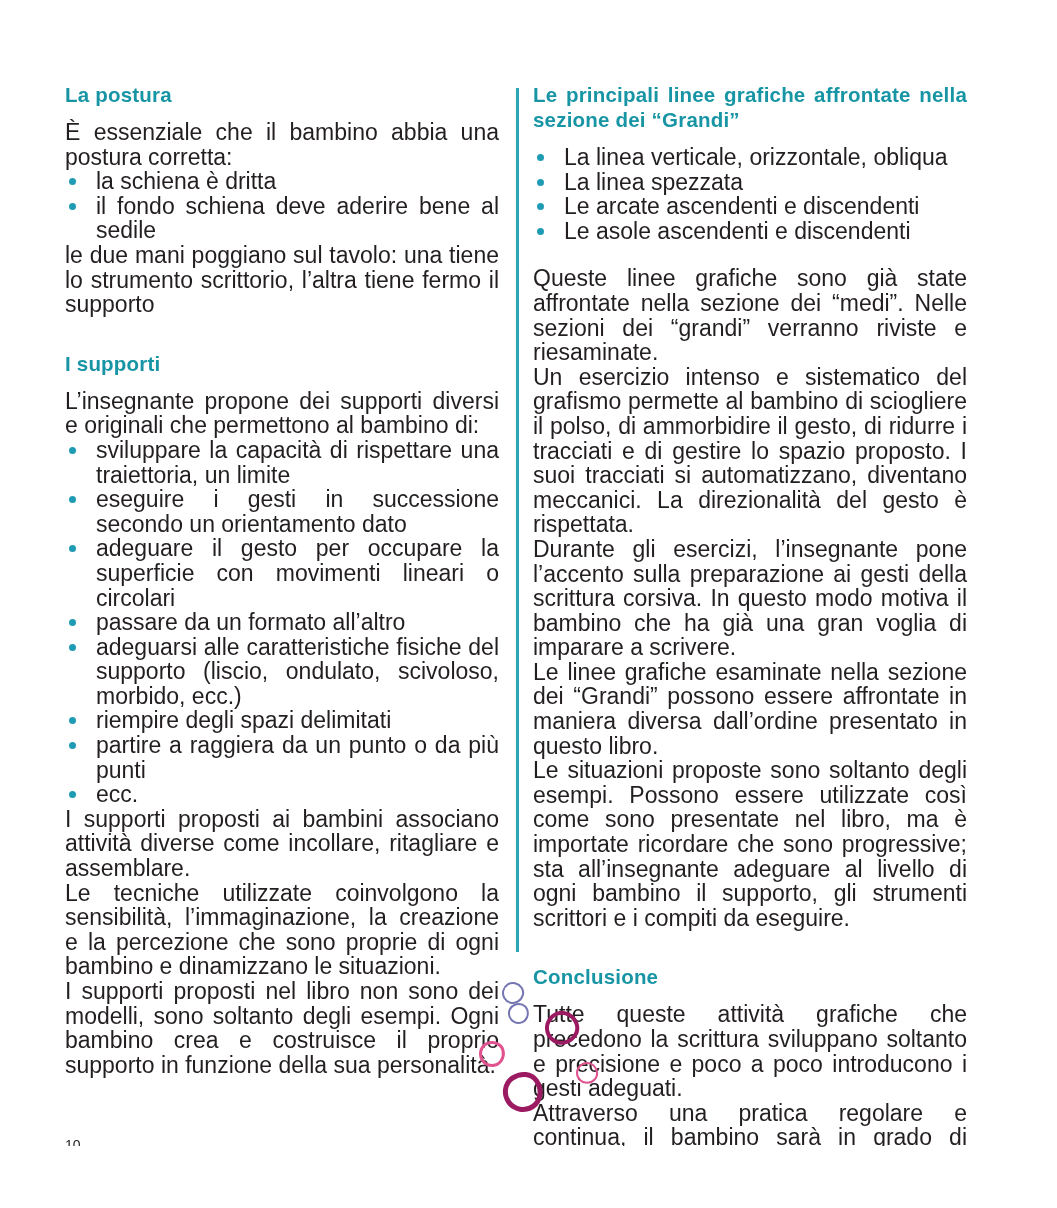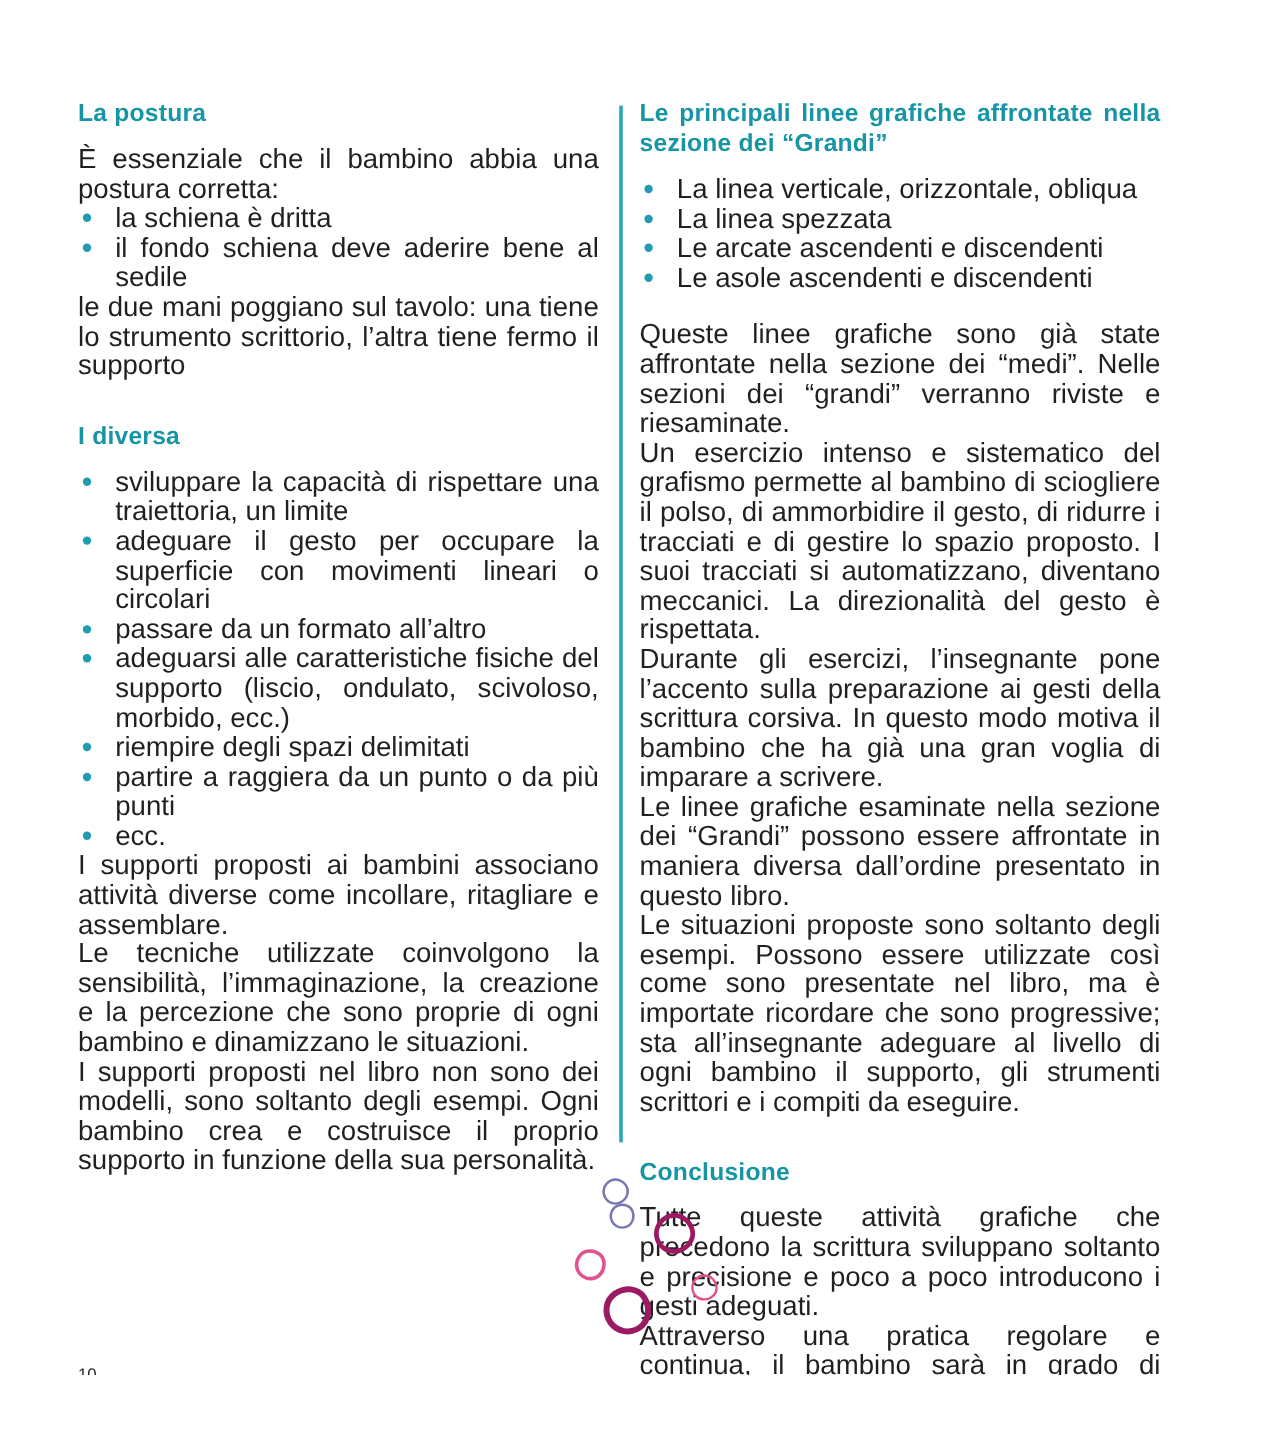--- a/index.html
+++ b/index.html
@@ -83,23 +83,25 @@
       <h2>La postura</h2>
       <p>È essenziale che il bambino abbia una postura corretta:</p>
       <ul>
         <li>la schiena è dritta</li>
         <li>il fondo schiena deve aderire bene al sedile</li>
       </ul>
       <p>le due mani poggiano sul tavolo: una tiene lo strumento scrittorio, l’altra tiene fermo il supporto</p>
     </div>
 
     <div class="section section-gap">
-      <h2>I diversa</h2>
+      <h2>I supporti</h2>
+      <p>L’insegnante propone dei supporti diversi e originali che permettono al bambino di:</p>
       <ul>
         <li>sviluppare la capacità di rispettare una traiettoria, un limite</li>
+        <li>eseguire i gesti in successione secondo un orientamento dato</li>
         <li>adeguare il gesto per occupare la superficie con movimenti lineari o circolari</li>
         <li>passare da un formato all’altro</li>
         <li>adeguarsi alle caratteristiche fisiche del supporto (liscio, ondulato, scivoloso, morbido, ecc.)</li>
         <li>riempire degli spazi delimitati</li>
         <li>partire a raggiera da un punto o da più punti</li>
         <li>ecc.</li>
       </ul>
       <p>I supporti proposti ai bambini associano attività diverse come incollare, ritagliare e assemblare.</p>
       <p>Le tecniche utilizzate coinvolgono la sensibilità, l’immaginazione, la creazione e la percezione che sono proprie di ogni bambino e dinamizzano le situazioni.</p>
       <p>I supporti proposti nel libro non sono dei modelli, sono soltanto degli esempi. Ogni bambino crea e costruisce il proprio supporto in funzione della sua personalità.</p>

